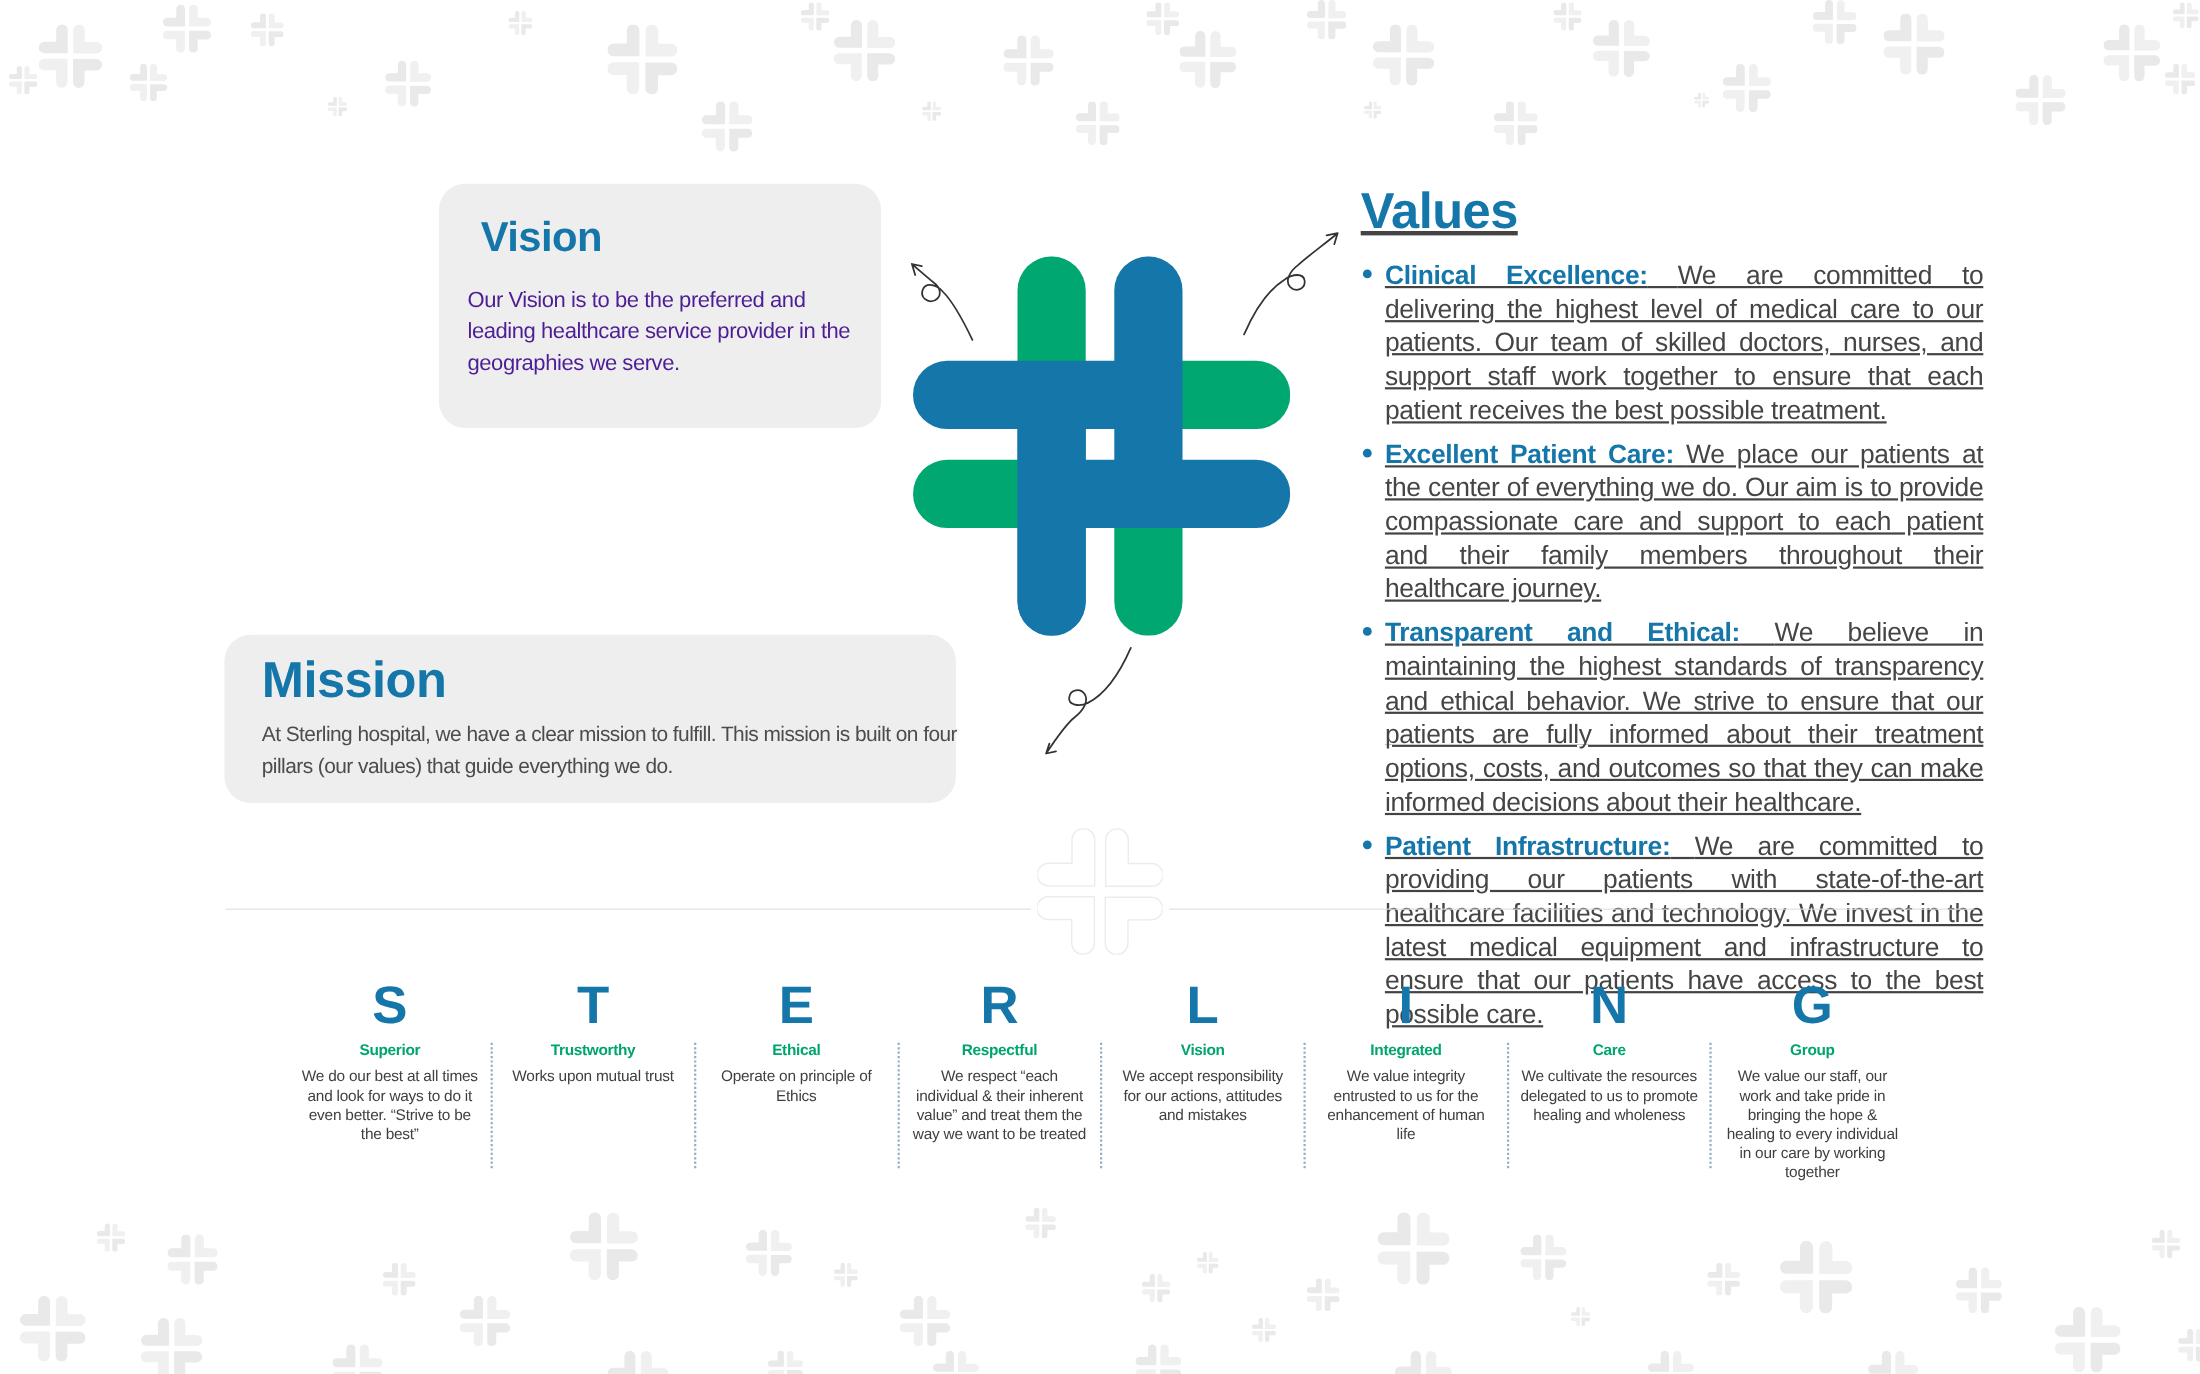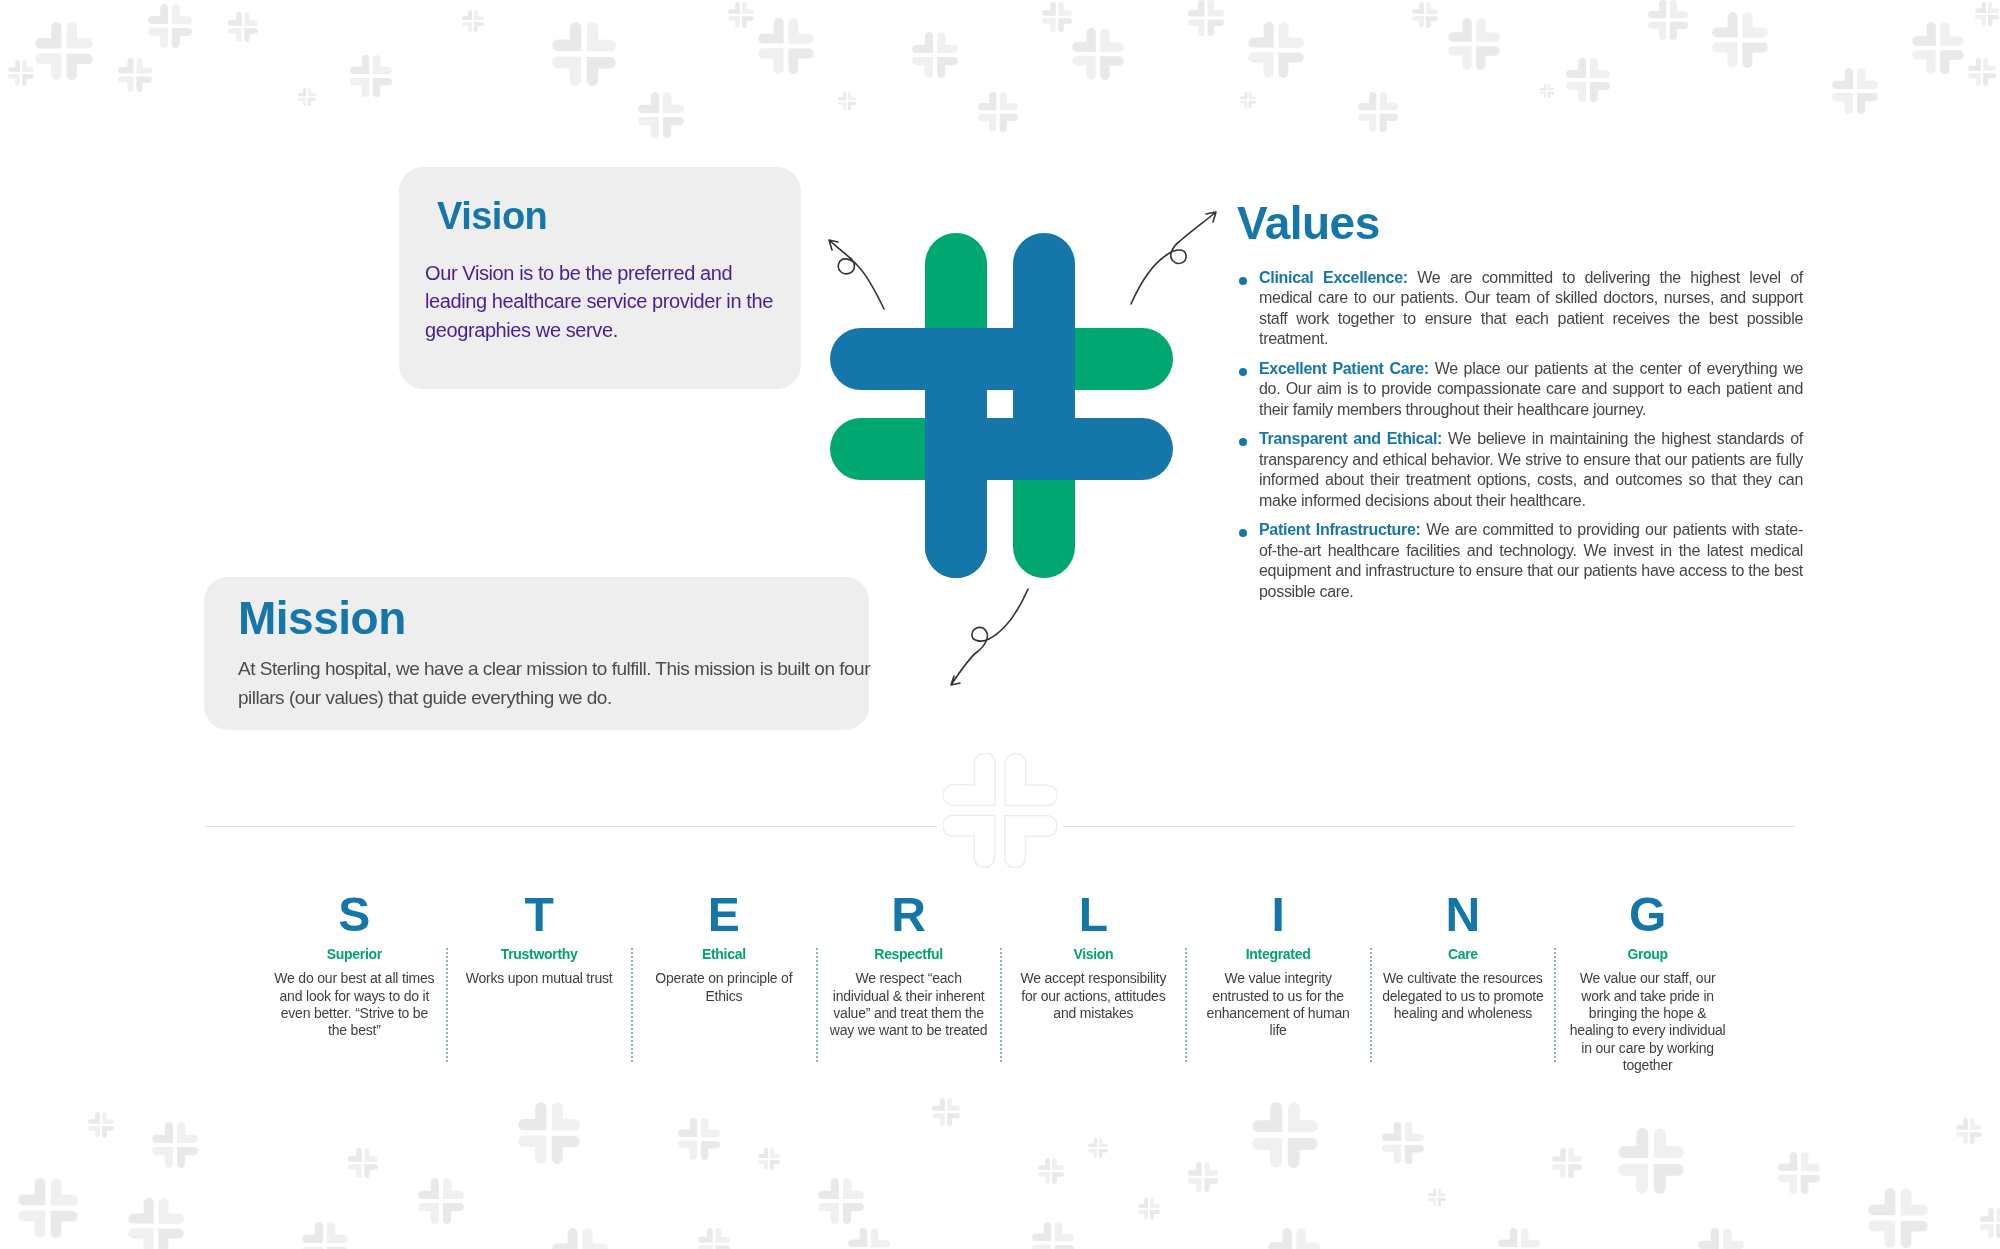--- a/index.html
+++ b/index.html
@@ -12,23 +12,23 @@
   .gbox h2{margin:0;color:var(--blue);font-weight:bold;letter-spacing:-0.5px;}
   #vision-box{left:399px;top:167px;width:402px;height:222px;padding:0;}
   #vision-box h2{position:absolute;left:38px;top:28px;font-size:38px;}
   #vision-box .body{position:absolute;left:26px;top:92px;width:348px;font-size:20px;line-height:1.42;
        color:#4c1d95;letter-spacing:-0.4px;}
   #mission-box{left:204px;top:577px;width:665px;height:153px;}
   #mission-box h2{position:absolute;left:34px;top:14px;font-size:46px;}
   #mission-box .body{position:absolute;left:34px;top:78px;width:644px;font-size:19px;line-height:1.5;
        color:#4c4c4c;letter-spacing:-0.5px;}
   
-  #values{position:absolute;left:1237px;top:196px;width:566px;}
+  #values{position:absolute;left:1237px;top:164px;width:566px;text-decoration:underline;}
   #values h2{margin:0 0 18px 0;color:var(--blue);font-size:46px;font-weight:bold;letter-spacing:-0.5px;}
-  .vitem{position:relative;padding-left:22px;margin-bottom:9px;font-size:16px;line-height:1.28;
+  .vitem{position:relative;padding-left:22px;margin-bottom:9px;font-size:24px;line-height:1.28;
          text-align:justify;color:#454545;letter-spacing:-0.3px;}
   .vitem::before{content:"";position:absolute;left:2px;top:9px;width:8px;height:8px;border-radius:50%;
          background:var(--blue);}
   .vitem .term{color:var(--blue);font-weight:bold;}
   
   #center-logo{position:absolute;left:830px;top:233px;width:343px;height:345px;}
   #watermark{position:absolute;left:943px;top:753px;width:114px;height:115px;}
   .divline{position:absolute;top:826px;height:1px;background:#dedede;}
   #arrows{position:absolute;left:0;top:0;width:2000px;height:1249px;pointer-events:none;}
   

